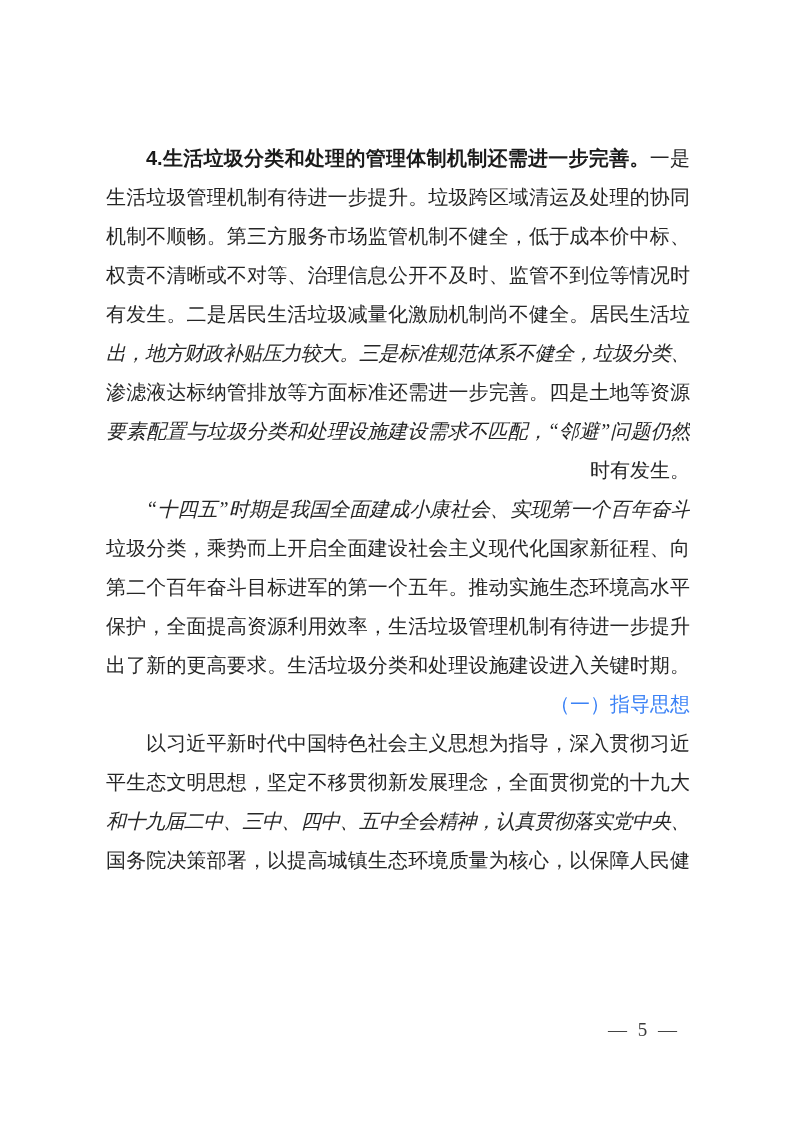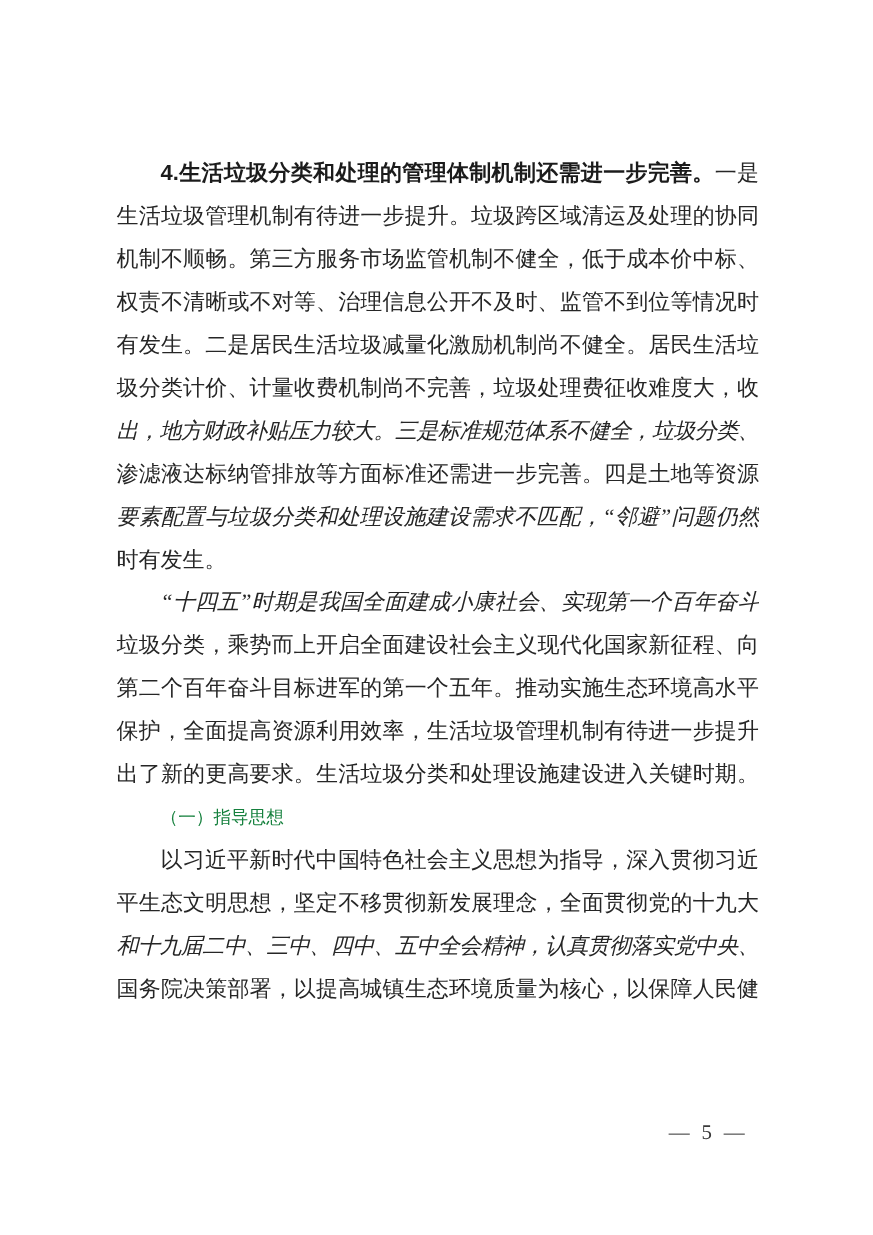--- a/index.html
+++ b/index.html
@@ -20,21 +20,21 @@
   .text-block {
     position: absolute;
     left: 106px;
     top: 139px;
     width: 584px;
   }
   .line {
     height: 39px;
     line-height: 39px;
     font-size: 20px;
-    text-align: left;
+    text-align: right;
     text-align-last: auto;
     overflow: hidden;
     white-space: nowrap;
   }
   .line.justify {
     text-align: justify;
     text-align-last: justify;
     text-justify: inter-character;
     white-space: normal;
   }
@@ -50,22 +50,22 @@
     font-family: "Liberation Sans", sans-serif;
     color: #1b1b1b;
   }
   .line.heading1 {
     font-family: "Liberation Sans", sans-serif;
     font-weight: 700;
     font-size: 21px;
     color: #161616;
   }
   .line.heading2 {
-    font-size: 16px;
-    color: #15803d;
+    font-size: 20px;
+    color: #3b82f6;
   }
   .page-number {
     position: absolute;
     top: 1016px;
     right: 114px;
     font-size: 19px;
     line-height: 28px;
     letter-spacing: 3px;
     color: #3a3a3a;
     font-family: "Liberation Serif", serif;
@@ -74,21 +74,20 @@
 </head>
 <body>
 
 <div class="page">
   <main class="text-block">
       <div class="line justify indent"><strong class="lead">4.生活垃圾分类和处理的管理体制机制还需进一步完善。</strong><span>一是</span></div>
       <div class="line justify"><span>生活垃圾管理机制有待进一步提升。垃圾跨区域清运及处理的协同</span></div>
       <div class="line justify"><span>机制不顺畅。第三方服务市场监管机制不健全，低于成本价中标、</span></div>
       <div class="line justify"><span>权责不清晰或不对等、治理信息公开不及时、监管不到位等情况时</span></div>
       <div class="line justify"><span>有发生。二是居民生活垃圾减量化激励机制尚不健全。居民生活垃</span></div>
-      <div class="line justify"><span>圾分类计价、计量收费机制尚不完善，垃圾处理费征收难度大，收</span></div>
       <div class="line justify tight"><span>出，地方财政补贴压力较大。三是标准规范体系不健全，垃圾分类、</span></div>
       <div class="line justify"><span>渗滤液达标纳管排放等方面标准还需进一步完善。四是土地等资源</span></div>
       <div class="line justify tight"><span>要素配置与垃圾分类和处理设施建设需求不匹配，“邻避”问题仍然</span></div>
       <div class="line"><span>时有发生。</span></div>
       <div class="line justify indent tight"><span>“十四五”时期是我国全面建成小康社会、实现第一个百年奋斗</span></div>
       <div class="line justify"><span>垃圾分类，乘势而上开启全面建设社会主义现代化国家新征程、向</span></div>
       <div class="line justify"><span>第二个百年奋斗目标进军的第一个五年。推动实施生态环境高水平</span></div>
       <div class="line justify"><span>保护，全面提高资源利用效率，生活垃圾管理机制有待进一步提升</span></div>
       <div class="line justify"><span>出了新的更高要求。生活垃圾分类和处理设施建设进入关键时期。</span></div>
       <div class="line heading2 indent"><span>（一）指导思想</span></div>

